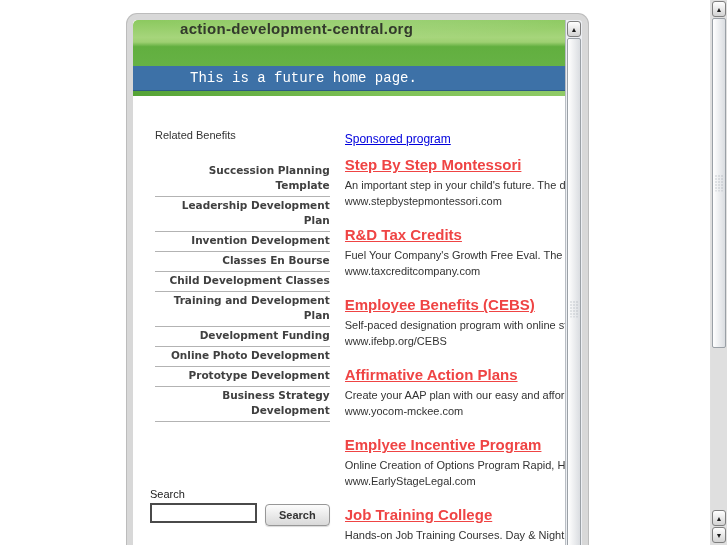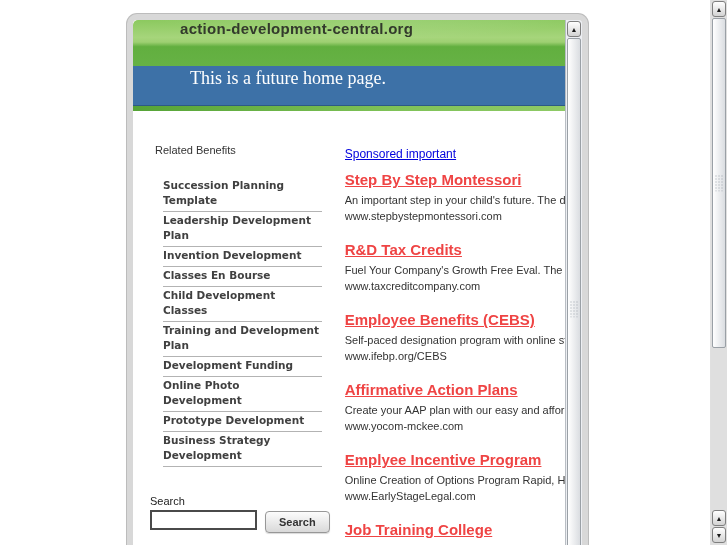--- a/index.html
+++ b/index.html
@@ -66,45 +66,45 @@
     content:""; position:absolute; left:-10%; top:-65%; width:130%; height:110%;
     background:radial-gradient(ellipse at 50% 0%, rgba(255,255,255,0.30), rgba(255,255,255,0) 70%);
   }
   .banner .domain {
     position:relative; padding:0 0 0 47px;
     font-size:15px; font-weight:bold; color:#333a2c; letter-spacing:0.3px;
   }
 
   
   .tagline-bar {
-    height:40px; flex:0 0 auto; background:#3d71a7;
+    height:25px; flex:0 0 auto; background:#3d71a7;
     border-bottom:1px solid #2d5a84;
-    font-family:Liberation Serif, serif; font-size:18px; color:#ffffff;
+    font-family:Liberation Mono, monospace; font-size:14px; color:#ffffff;
     line-height:25px; padding-left:57px; box-sizing:border-box;
   }
   .green-strip {
     height:5px; flex:0 0 auto;
     background:linear-gradient(100deg,#55a336 0%, #7fc257 60%, #8fca66 100%);
   }
 
   
   .content { flex:1 1 auto; display:flex; padding-top:33px; background:#fff; }
   .left-col { flex:0 0 170px; margin-left:22px; }
   .right-col { flex:1 1 auto; min-width:0; margin-left:15px; overflow:hidden; }
 
   .related-title { font-size:11px; color:#333; margin-bottom:21px; }
-  .related-list { list-style:none; margin:8px; padding:0; }
+  .related-list { list-style:none; margin:0; padding:0;text-align:right; }
   .related-list li {
     font-family:"DejaVu Sans", sans-serif;
     font-size:10.5px; font-weight:bold; color:#404040;
     line-height:15px; padding:1px 0 3px; border-bottom:1px solid #b3b3b3;
     cursor:pointer;
   }
 
-  .search-block { margin-top:28px; }
+  .search-block { margin-top:66px; }
   .search-label { display:block; font-size:11px; color:#222; margin:0 0 3px -5px; }
   .search-row { display:flex; align-items:flex-start; margin-left:-5px; }
   .search-input {
     width:99px; height:16px; border:2px solid #4a4a4a; border-radius:0;
     font-size:11px; padding:0 2px; outline:none;
   }
   .search-button {
     margin-left:8px; margin-top:1px; padding:4px 13px;
     font-family:"Liberation Sans", sans-serif; font-size:11px; font-weight:bold; color:#333;
     background:linear-gradient(#fcfcfc,#d9d9d9);
@@ -172,21 +172,21 @@
         <div class="search-block">
           <label class="search-label">Search</label>
           <div class="search-row">
             <input class="search-input" type="text" value="" style="">
             <button class="search-button">Search</button>
           </div>
         </div>
       </div>
 
       <div class="right-col">
-        <a class="sponsored-link">Sponsored important</a>
+        <a class="sponsored-link">Sponsored program</a>
         <div>
 
             <div class="listing">
               <div class="listing-title">Step By Step Montessori</div>
               <div class="listing-desc">An important step in your child's future. The day</div>
               <div class="listing-url">www.stepbystepmontessori.com</div>
             </div>
 
             <div class="listing">
               <div class="listing-title">R&amp;D Tax Credits</div>

